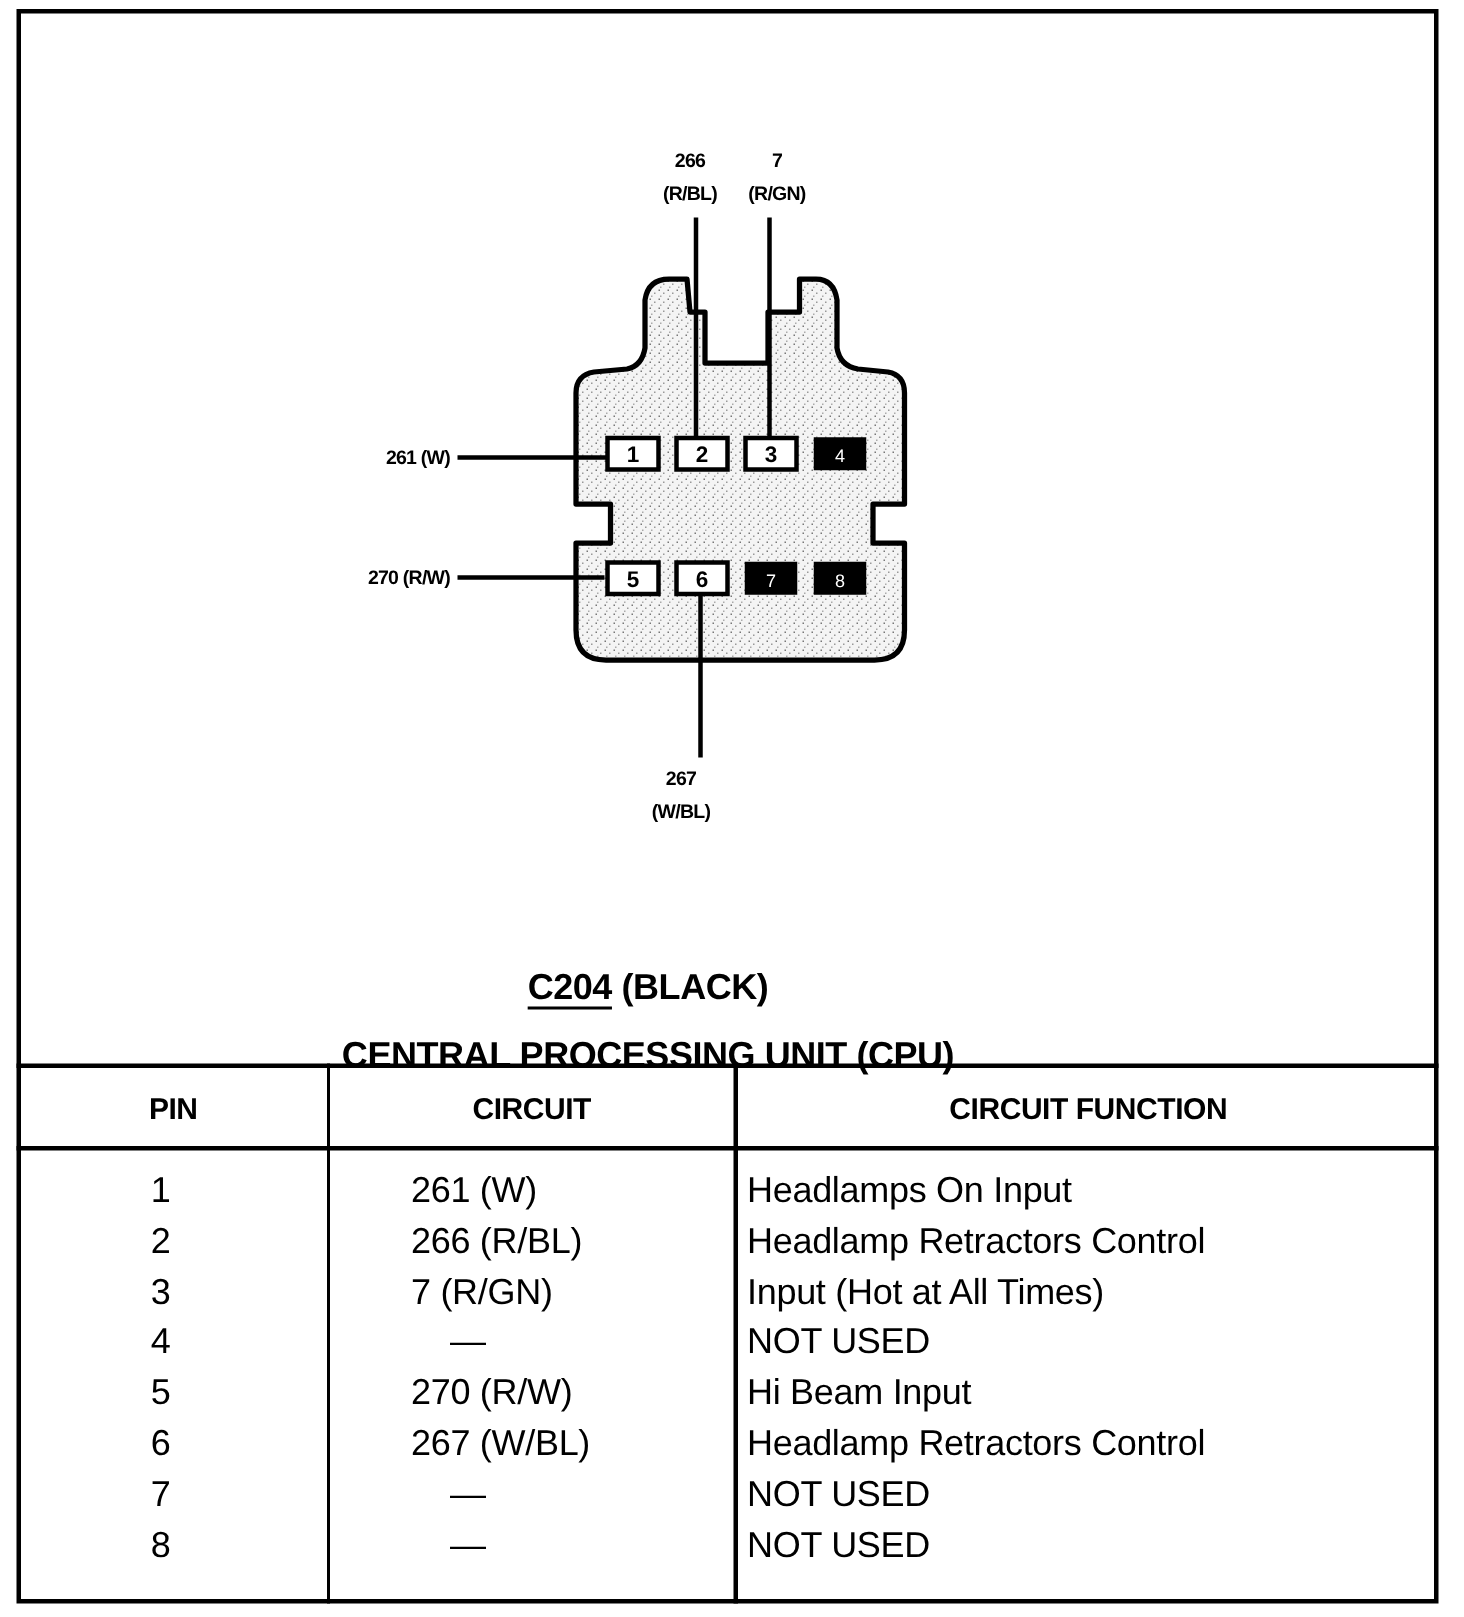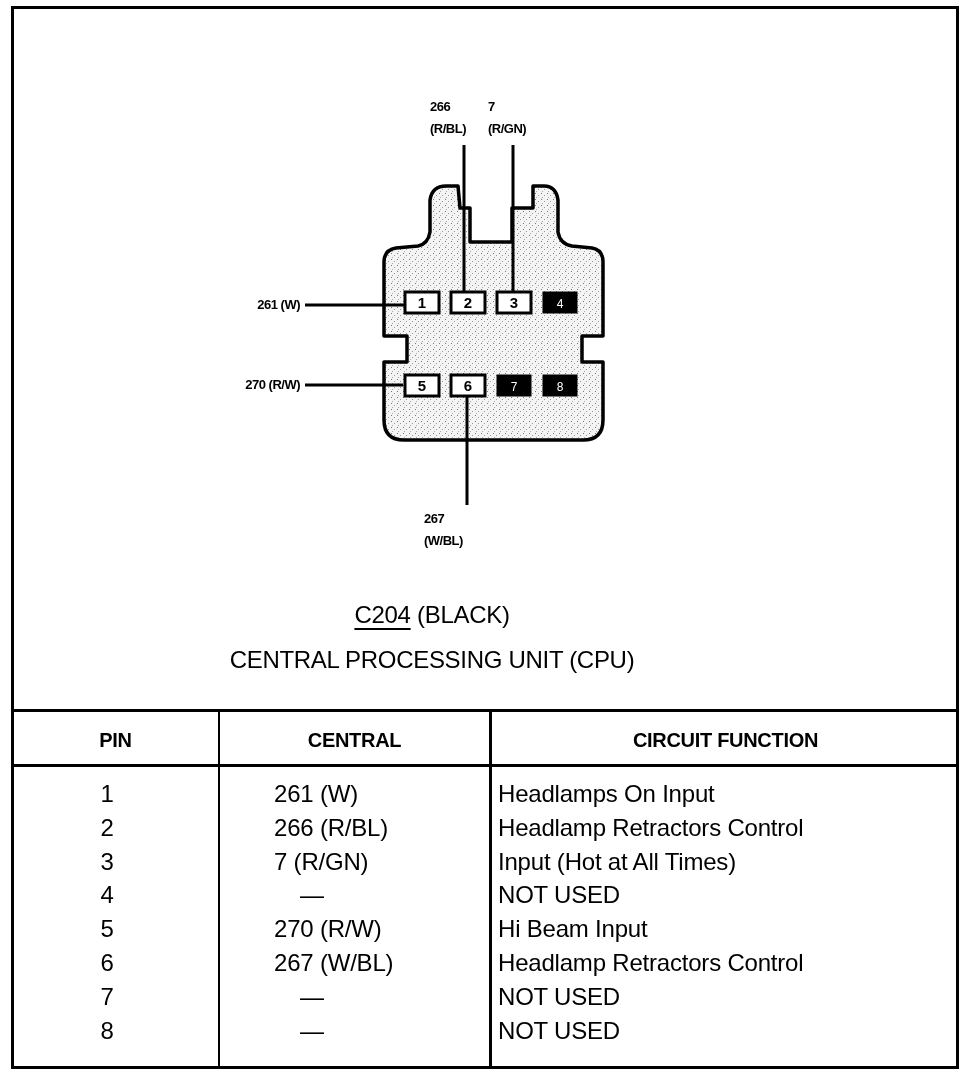--- a/index.html
+++ b/index.html
@@ -1,24 +1,24 @@
 <!DOCTYPE html>
 <html><head>
 <meta charset="utf-8">
 <style>
   html, body { margin: 0; padding: 0; background: #ffffff; }
   body { width: 976px; height: 1078px; position: relative; overflow: hidden;
          font-family: "Liberation Sans", sans-serif; color: #000; }
   .frame { position: absolute; left: 11px; top: 6px; width: 948px; height: 1063px;
            border: 3px solid #000; box-sizing: border-box; }
   .diagram-svg { position: absolute; left: 0; top: 0; }
-  .wire-label { position: absolute; font-weight: bold; font-size: 13px; 
+  .wire-label { position: absolute; font-weight: bold; font-size: 13px; text-align: center;
                 letter-spacing: -0.5px; line-height: 22px; white-space: nowrap; }
   .title-line { position: absolute; left: 0; width: 864px; text-align: center;
-                font-weight: normal; font-size: 24px; letter-spacing: -0.3px; }
+                font-weight: bold; font-size: 24px; letter-spacing: -0.3px; margin-top: 44px; }
   .title-line .u { text-decoration: underline; text-underline-offset: 5px; text-decoration-thickness: 2px; }
   .hline { position: absolute; background: #000; }
   .vline { position: absolute; background: #000; }
   .th { position: absolute; top: 713px; height: 52px; line-height: 54px; font-weight: bold;
         font-size: 20px; text-align: center; letter-spacing: -0.3px; }
   .col { position: absolute; top: 777px; font-size: 24px; line-height: 33.8px; letter-spacing: -0.2px; }
   .col div { height: 33.8px; white-space: nowrap; }
 </style>
 </head>
 <body>
@@ -87,21 +87,21 @@
   <span>(BLACK)</span>
 </div>
 <div class="title-line" style="top:646px;">CENTRAL PROCESSING UNIT (CPU)</div>
 
 <div class="hline" style="left:11px; top:709px; width:948px; height:3px;"></div>
 <div class="hline" style="left:11px; top:764px; width:948px; height:3px;"></div>
 <div class="vline" style="left:218px; top:709px; width:2px; height:360px;"></div>
 <div class="vline" style="left:489px; top:709px; width:3px; height:360px;"></div>
 
 <div class="th" style="left:13px; width:205px;">PIN</div>
-<div class="th" style="left:220px; width:269px;">CENTRAL</div>
+<div class="th" style="left:220px; width:269px;">CIRCUIT</div>
 <div class="th" style="left:492px; width:467px;">CIRCUIT FUNCTION</div>
 
 <div class="col" id="col-pin" style="left:95px; width:24px; text-align:center;">
     <div>1</div>
     <div>2</div>
     <div>3</div>
     <div>4</div>
     <div>5</div>
     <div>6</div>
     <div>7</div>

